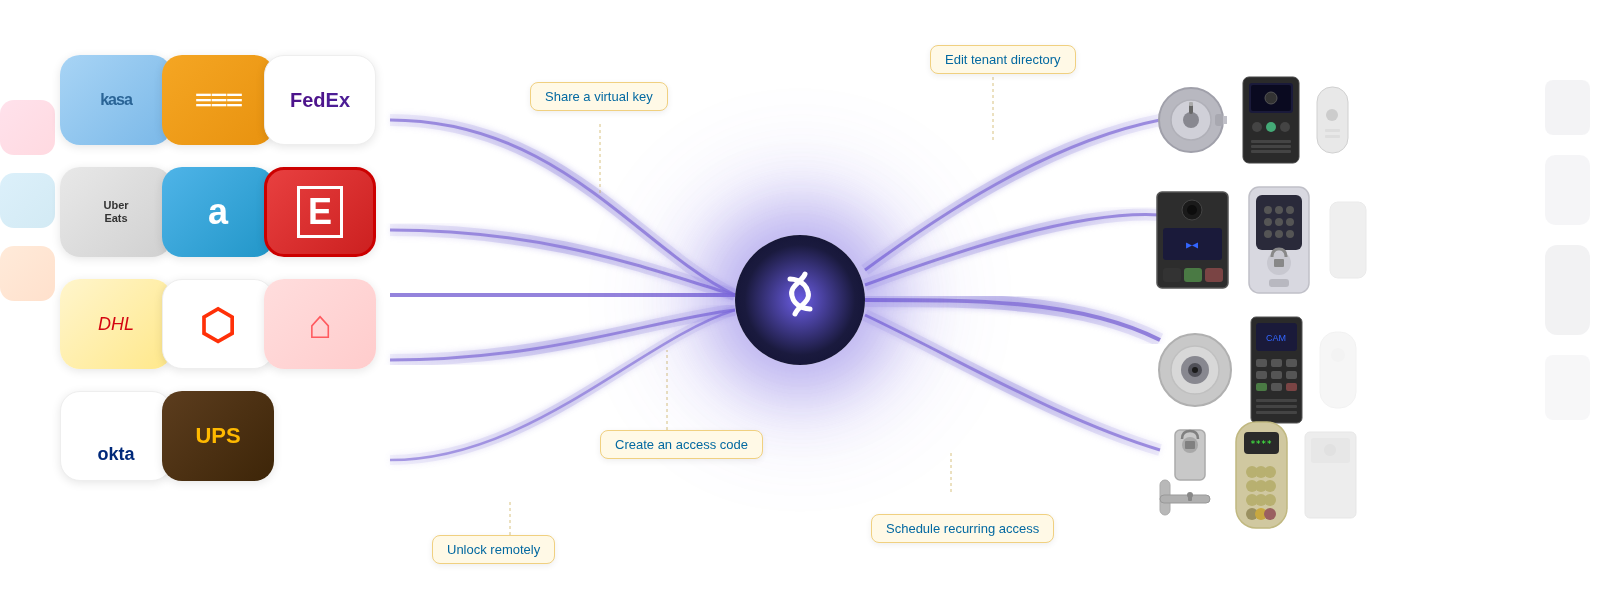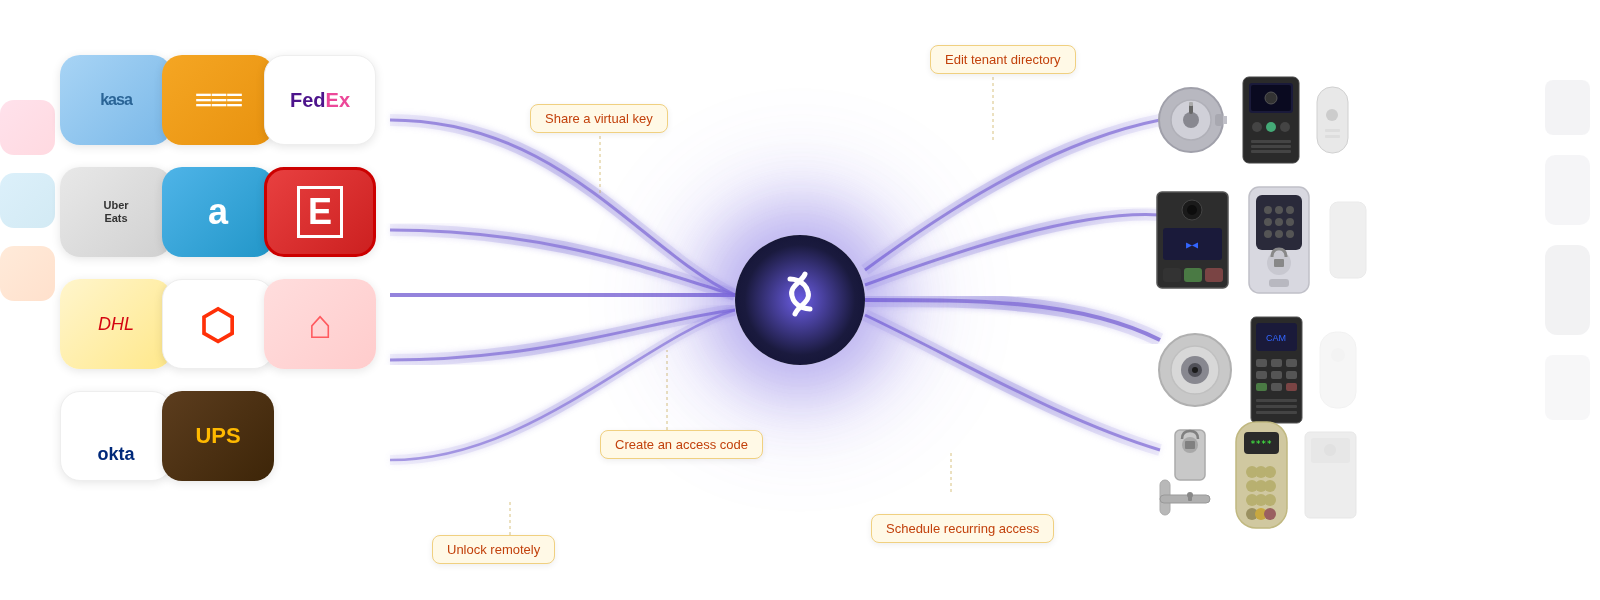--- a/index.html
+++ b/index.html
@@ -119,21 +119,21 @@
     .fi3 { background: linear-gradient(135deg, #ff9844, #ff6600); }
 
     
     .tooltip-label {
       position: absolute;
       background: #fff9e6;
       border: 1px solid #f0d080;
       border-radius: 8px;
       padding: 6px 14px;
       font-size: 13px;
-      color: #c2410c;
+      color: #0369a1;
       white-space: nowrap;
       z-index: 20;
       box-shadow: 0 2px 6px rgba(0,0,0,0.07);
     }
 
     
   </style>
 </head>
 <body>
 <div class="scene">
@@ -200,21 +200,21 @@
 
   <div class="app-grid">
 
     <div class="app-icon app-kasa">
       <span style="font-size:16px; font-weight:800; letter-spacing:-1px;">kasa</span>
     </div>
     <div class="app-icon app-marriott">
       <span style="font-size:30px; letter-spacing:-2px;">≡≡≡</span>
     </div>
     <div class="app-icon app-fedex">
-      <span style="font-size:20px; font-weight:900;"><span style="color:#4d148c">Fed</span><span style="color:#ec4899">Ex</span></span>
+      <span style="font-size:20px; font-weight:900;"><span style="color:#4d148c">Fed</span><span style="color:#4c1d95">Ex</span></span>
     </div>
 
     <div class="app-icon app-ubereats">
       <span style="font-size:11px; text-align:center; line-height:1.2;">Uber<br>Eats</span>
     </div>
     <div class="app-icon app-airtable">
       <span style="font-size:36px; font-weight:900;">a</span>
     </div>
     <div class="app-icon app-square">
       <span style="font-size:36px; font-weight:900; border: 3px solid white; padding: 2px 8px;">E</span>
@@ -240,21 +240,21 @@
 
   <div class="hub">
     <div class="hub-icon">
       <svg width="60" height="60" viewBox="0 0 60 60" fill="none" xmlns="http://www.w3.org/2000/svg">
         <path d="M20 15 C20 15, 35 15, 38 28 C41 38, 28 42, 25 50" stroke="white" stroke-width="5" stroke-linecap="round" fill="none"></path>
         <path d="M40 45 C40 45, 25 45, 22 32 C19 22, 32 18, 35 10" stroke="white" stroke-width="5" stroke-linecap="round" fill="none"></path>
       </svg>
     </div>
   </div>
 
-  <div class="tooltip-label" style="left: 530px; top: 104px;">
+  <div class="tooltip-label" style="left: 530px; top: 82px;">
     <span>Share a virtual key</span>
   </div>
   <div class="tooltip-label" style="left: 600px; top: 430px;">
     <span>Create an access code</span>
   </div>
   <div class="tooltip-label" style="left: 432px; top: 535px;">
     <span>Unlock remotely</span>
   </div>
   <div class="tooltip-label" style="left: 930px; top: 45px;">
     <span>Edit tenant directory</span>

